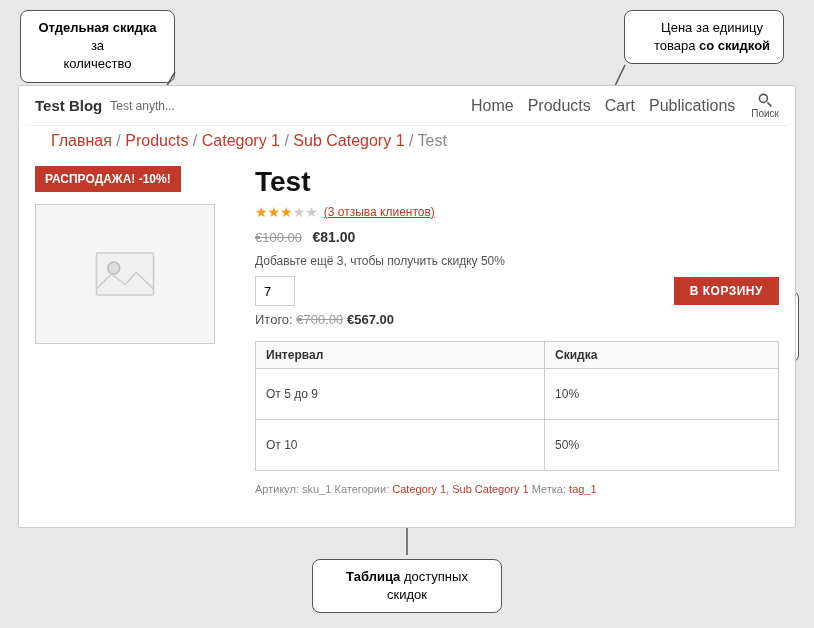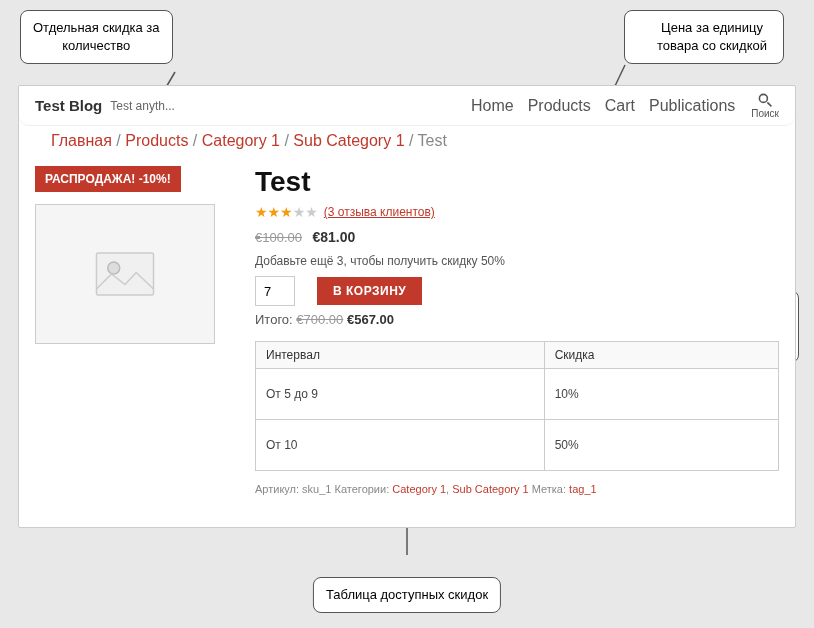--- a/index.html
+++ b/index.html
@@ -17,21 +17,21 @@
       position: absolute;
       background: white;
       border: 1.5px solid #555;
       border-radius: 8px;
       padding: 8px 12px;
       font-size: 13px;
       line-height: 1.4;
       text-align: center;
       max-width: 160px;
     }
-    .callout strong { font-weight: normal; }
+    .callout strong { font-weight: bold; }
 
     .callout-top-left {
       top: 10px;
       left: 20px;
       max-width: 155px;
     }
     .callout-top-right {
       top: 10px;
       right: 30px;
       max-width: 160px;
@@ -205,20 +205,21 @@
     .discount-hint {
       font-size: 12px;
       color: #555;
       margin-bottom: 8px;
     }
     .add-to-cart-row {
       display: flex;
       align-items: center;
       gap: 22px;
       margin-bottom: 6px;
+      justify-content: space-between;
     }
     .qty-input {
       width: 40px;
       height: 30px;
       border: 1px solid #ccc;
       text-align: center;
       font-size: 13px;
     }
     .add-to-cart-btn {
       background: #c0392b;
@@ -247,21 +248,21 @@
       width: 100%;
       border-collapse: collapse;
       font-size: 12px;
       margin-bottom: 12px;
     }
     .discount-table th {
       border: 1px solid #ccc;
       padding: 6px 10px;
       background: #f9f9f9;
       text-align: left;
-      font-weight: normal;
+      font-weight: bold;
       color: #333;
     }
     .discount-table td {
       border: 1px solid #ccc;
       padding: 18px 10px;
       color: #444;
     }
 
     
     .meta-info {

